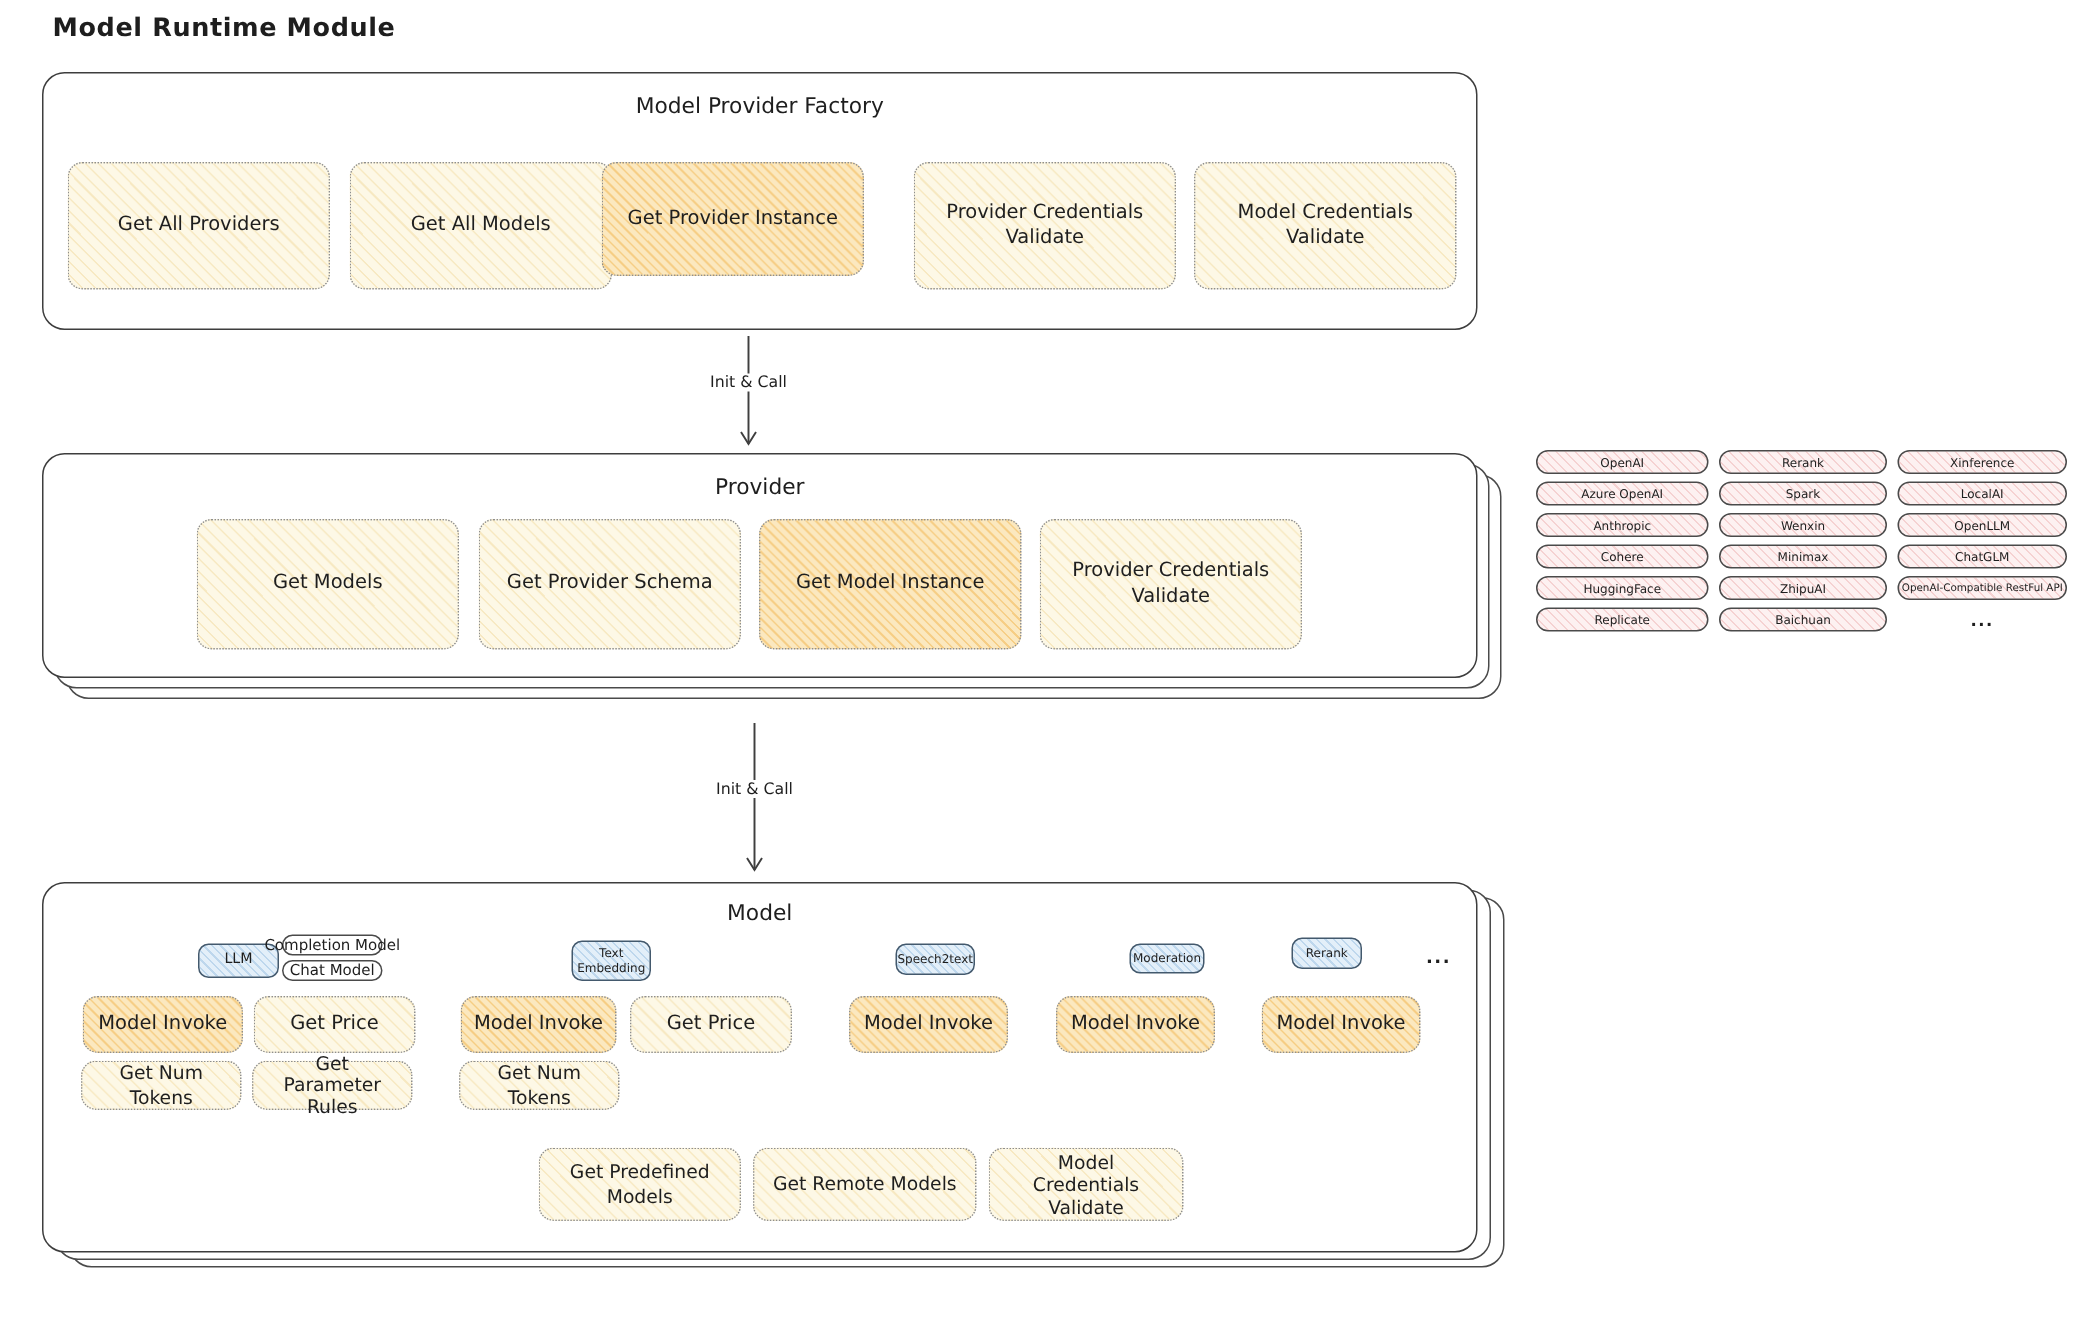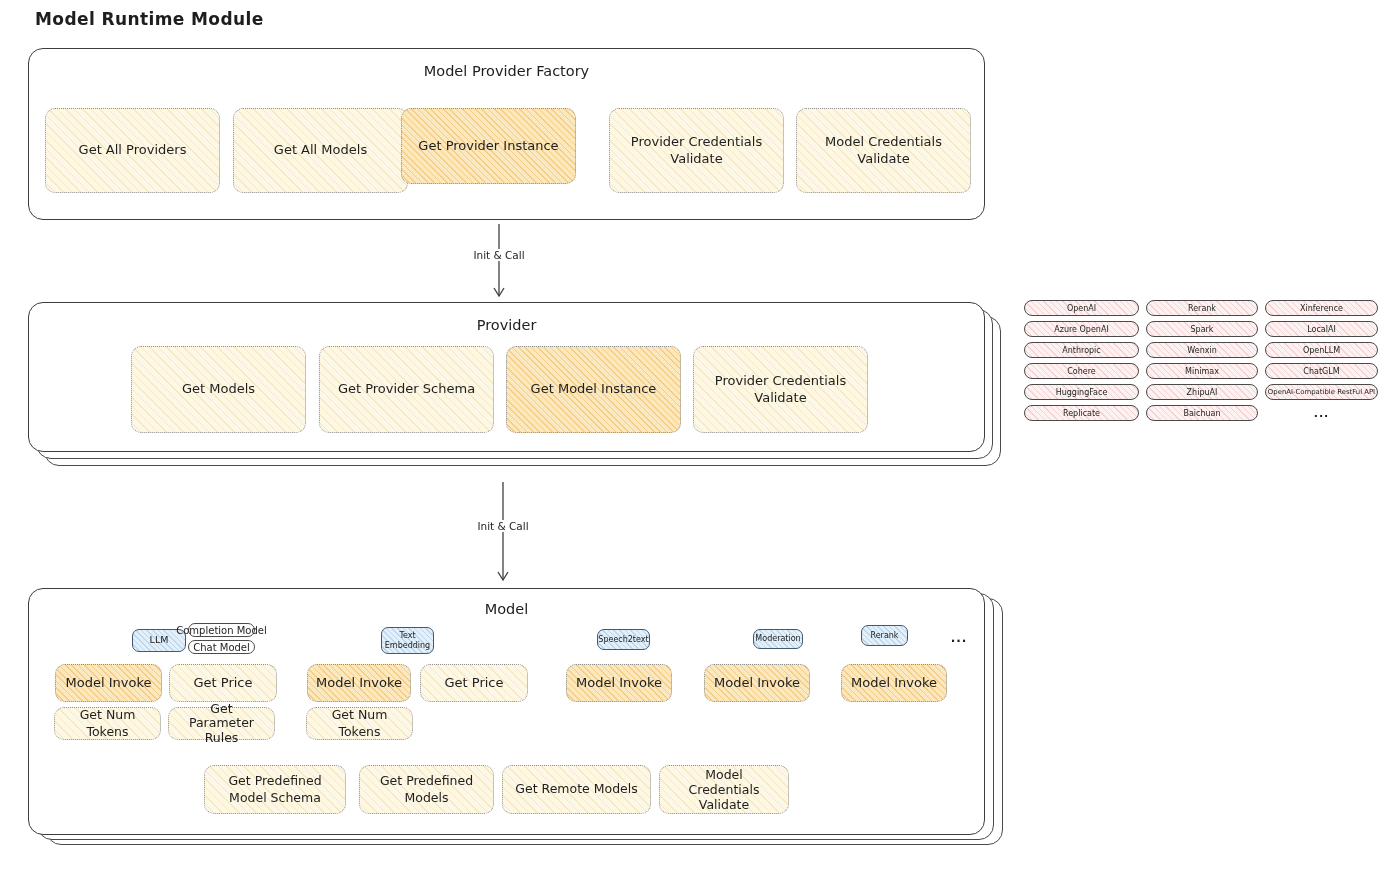--- a/index.html
+++ b/index.html
@@ -123,19 +123,18 @@
     <div class="node hl" style="left:278px;top:75px;width:104px;height:38px;">Model Invoke</div>
     <div class="node" style="left:391px;top:75px;width:108px;height:38px;">Get Price</div>
     <div class="node hl" style="left:537px;top:75px;width:106px;height:38px;">Model Invoke</div>
     <div class="node hl" style="left:675px;top:75px;width:106px;height:38px;">Model Invoke</div>
     <div class="node hl" style="left:812px;top:75px;width:106px;height:38px;">Model Invoke</div>
 
     <div class="node" style="left:25px;top:118px;width:107px;height:33px;font-size:12.5px;">Get Num Tokens</div>
     <div class="node" style="left:139px;top:118px;width:107px;height:33px;font-size:12.5px;line-height:1.15;">Get Parameter Rules</div>
     <div class="node" style="left:277px;top:118px;width:107px;height:33px;font-size:12.5px;">Get Num Tokens</div>
 
-    <div class="node" style="left:175px;top:176px;width:142px;height:49px;font-size:12.5px;">Get Predefined Model Schema</div>
     <div class="node" style="left:330px;top:176px;width:135px;height:49px;font-size:12.5px;">Get Predefined Models</div>
     <div class="node" style="left:473px;top:176px;width:149px;height:49px;font-size:12.5px;">Get Remote Models</div>
     <div class="node" style="left:630px;top:176px;width:130px;height:49px;font-size:12.5px;line-height:1.2;">Model Credentials Validate</div>
   </div>
 
 </div>
 
 </body></html>

